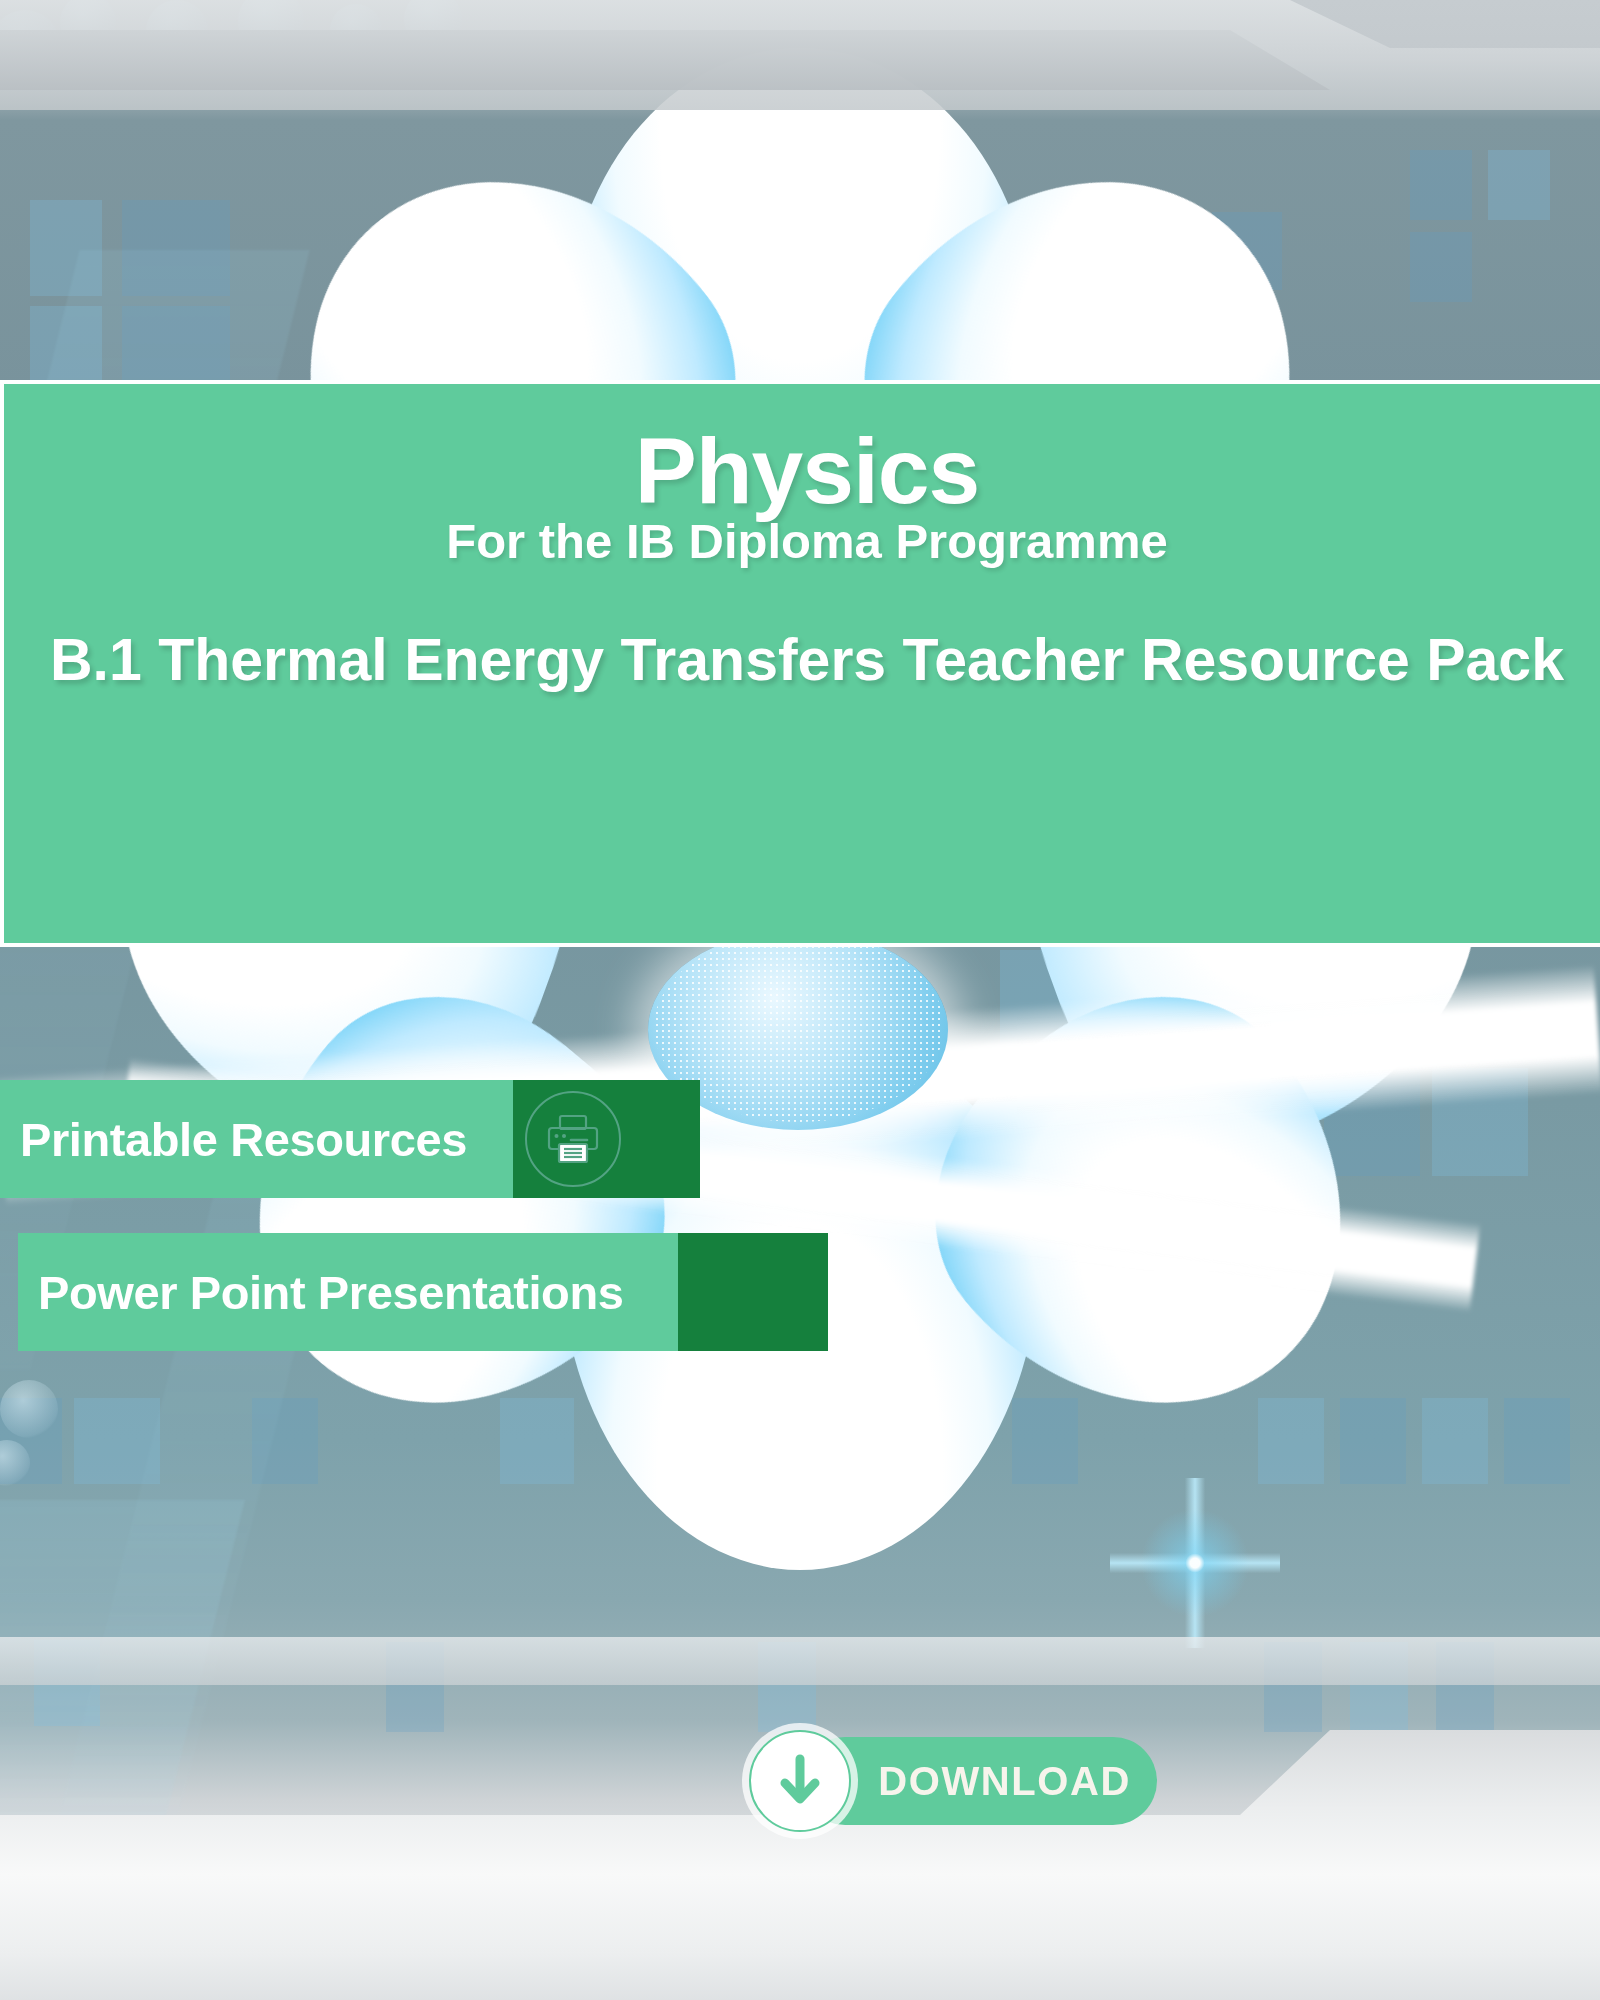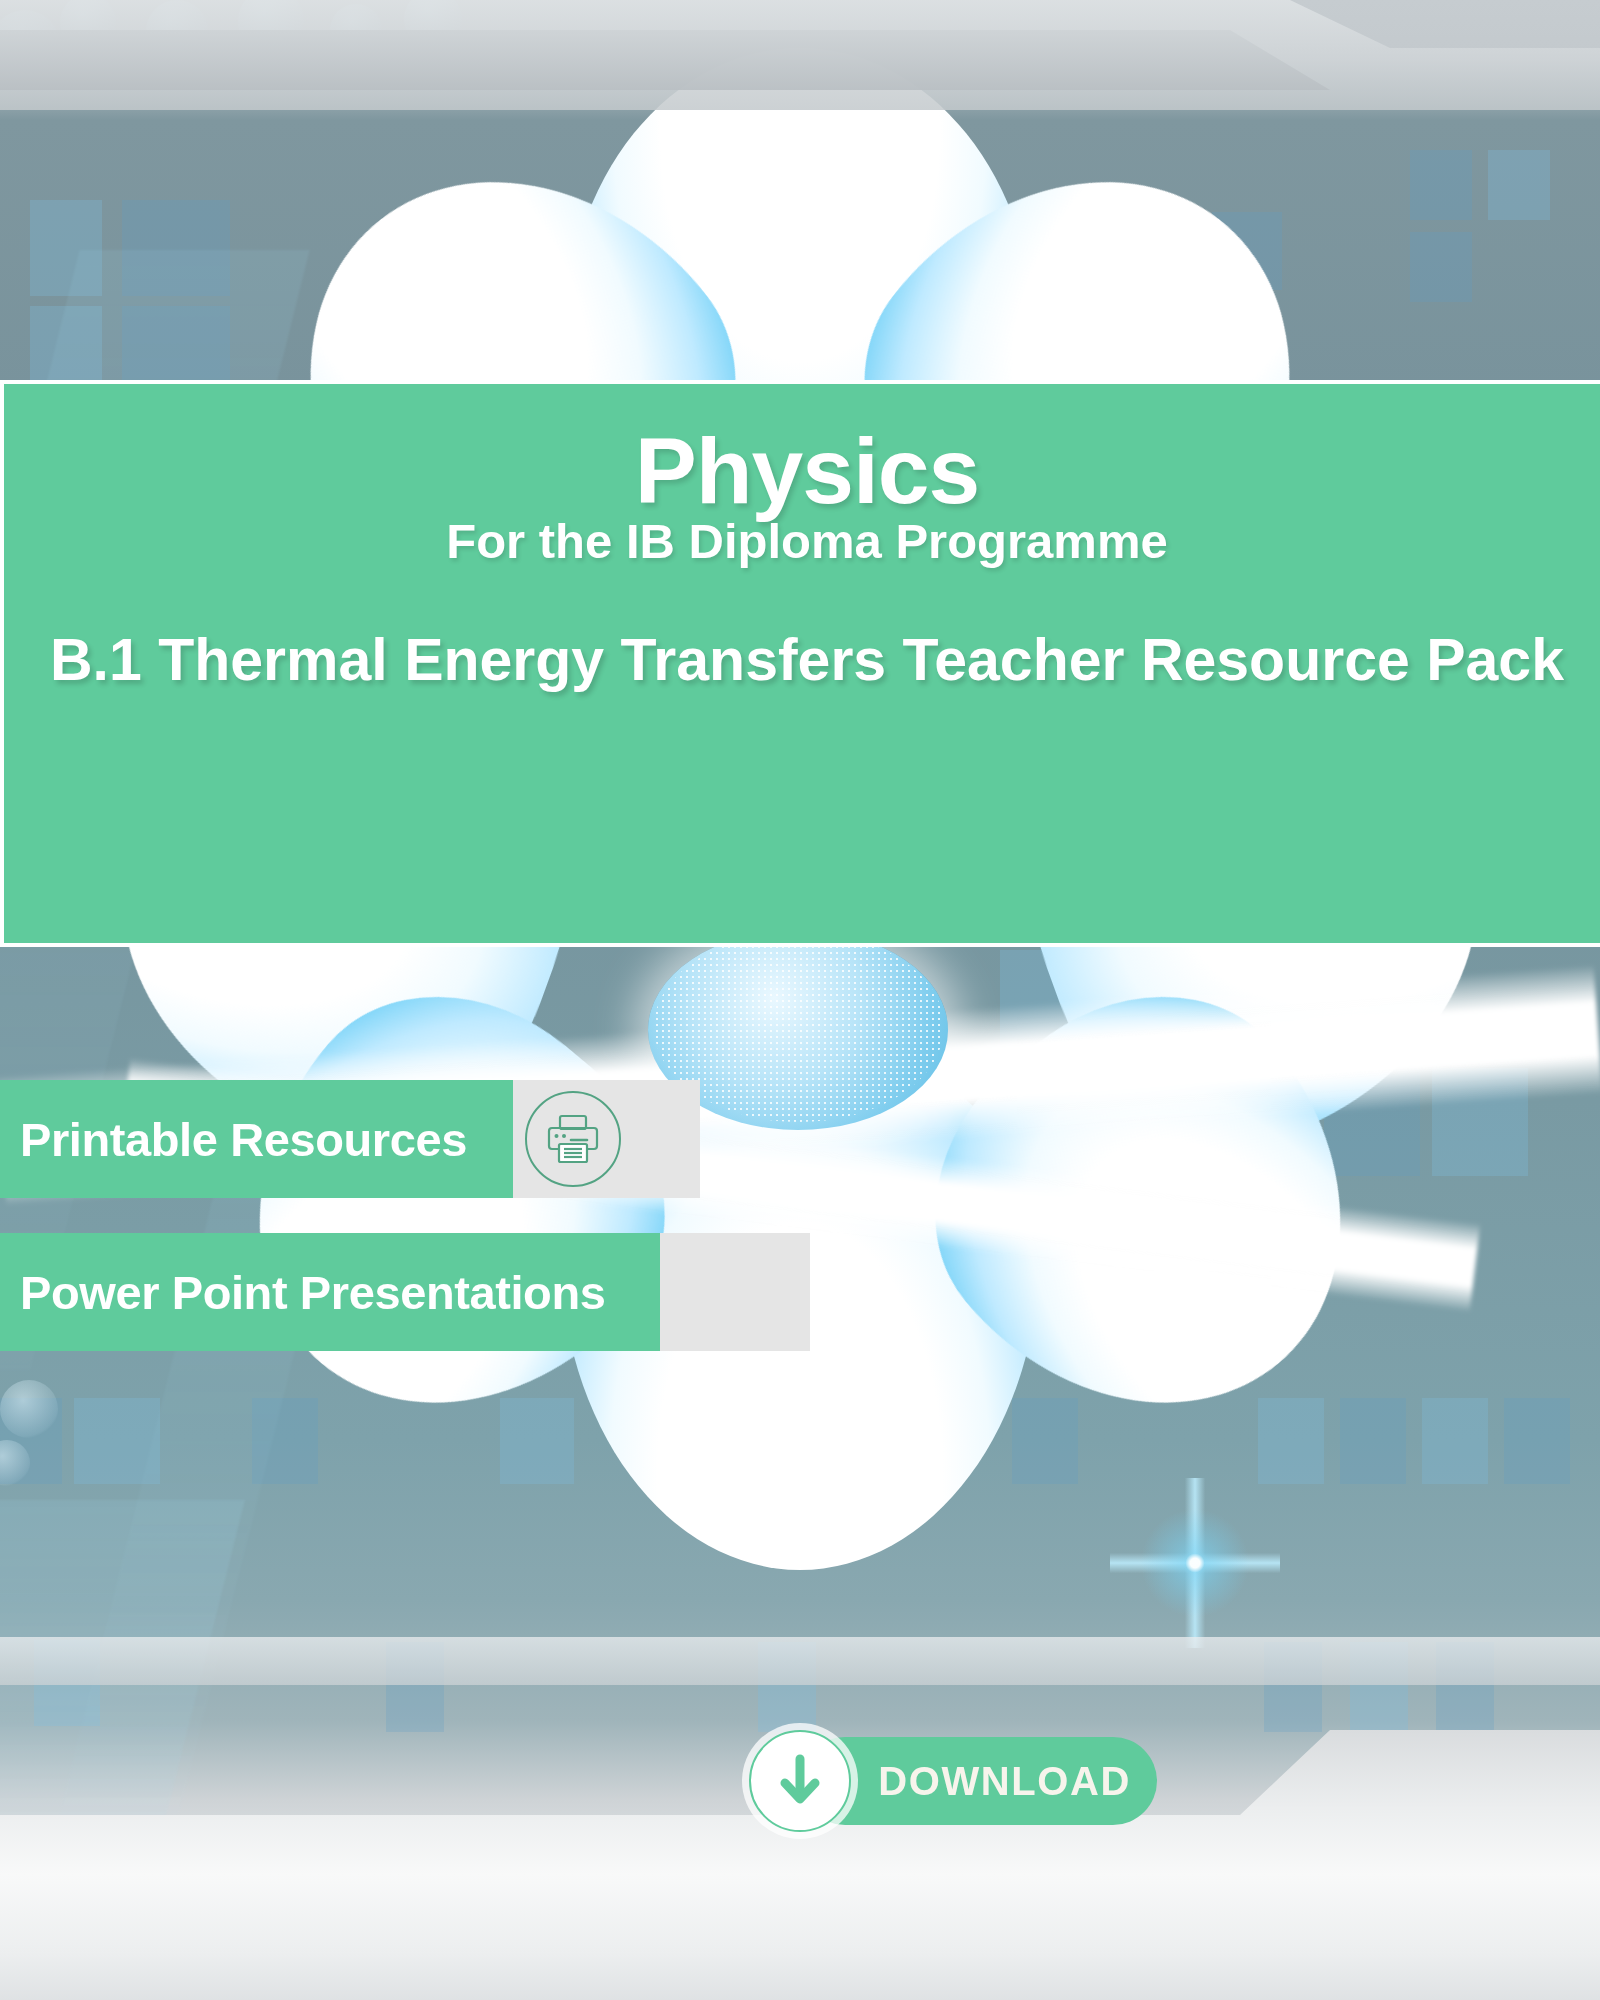--- a/index.html
+++ b/index.html
@@ -117,24 +117,24 @@
     text-align:center; color:#fff;
     font-size:59px; font-weight:bold; line-height:1.22;
     padding:0 40px;
     text-shadow:3px 4px 5px rgba(0,0,0,.16);
   }
 
   
   .badge-row{
     position:absolute; left:0; z-index:25;
     display:flex; 
-    background:#e5e5e5;
+    background:#15803d;
   }
   #badge-printable{ top:1080px; height:118px; width:700px; }
-  #badge-ppt{ top:1233px; height:118px; width:810px; }
+  #badge-ppt{ top:1233px; height:118px; width:810px;margin-left:18px; }
   .badge-label{
     background:#5fcb9c; color:#ffffff;
     height:100%;
     display:flex; align-items:center;
     font-size:47px; font-weight:bold;
     padding:0 22px 0 20px;
     white-space:nowrap;
     letter-spacing:-.4px;
   }
   #badge-printable .badge-label{ width:513px; }

